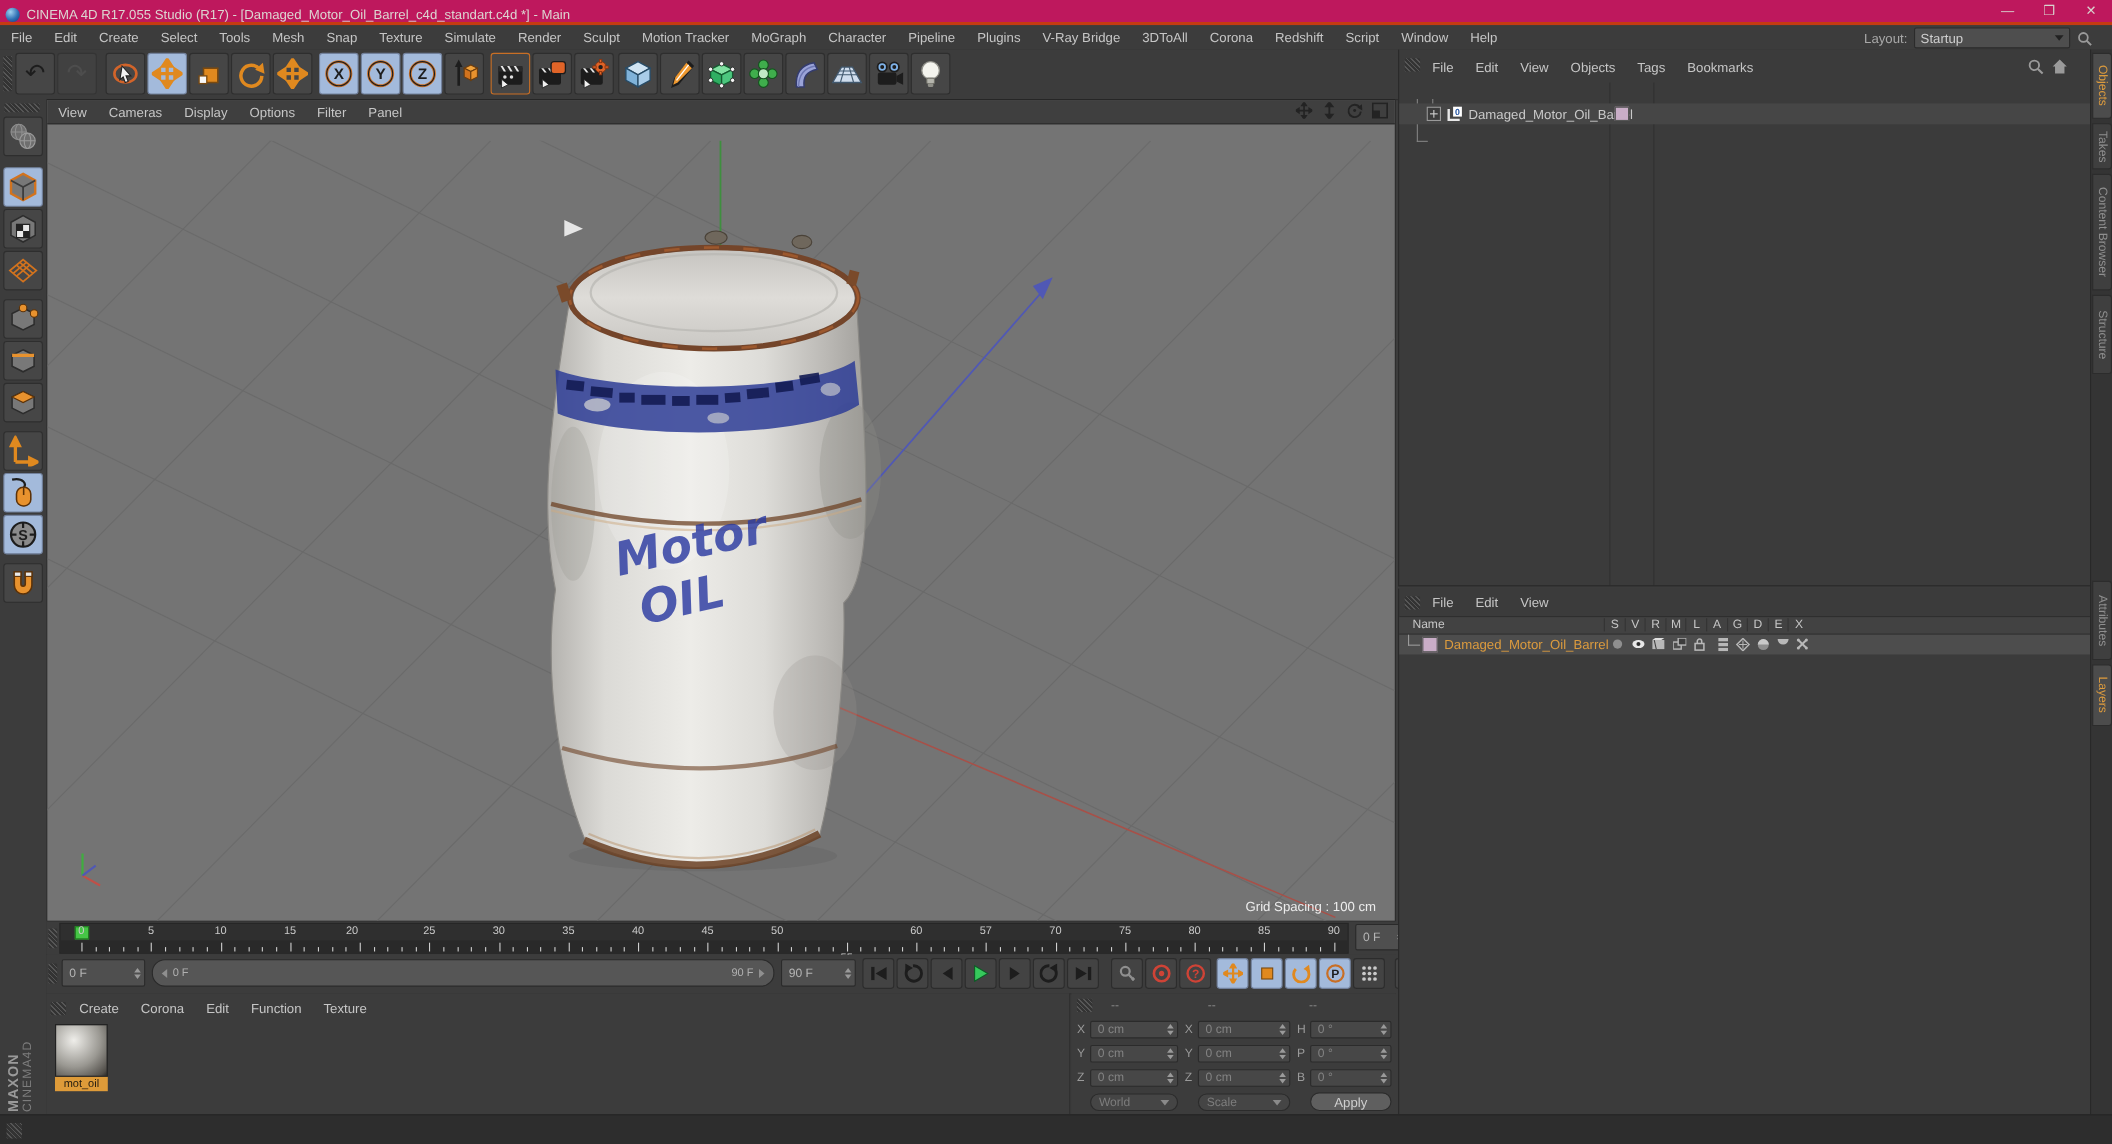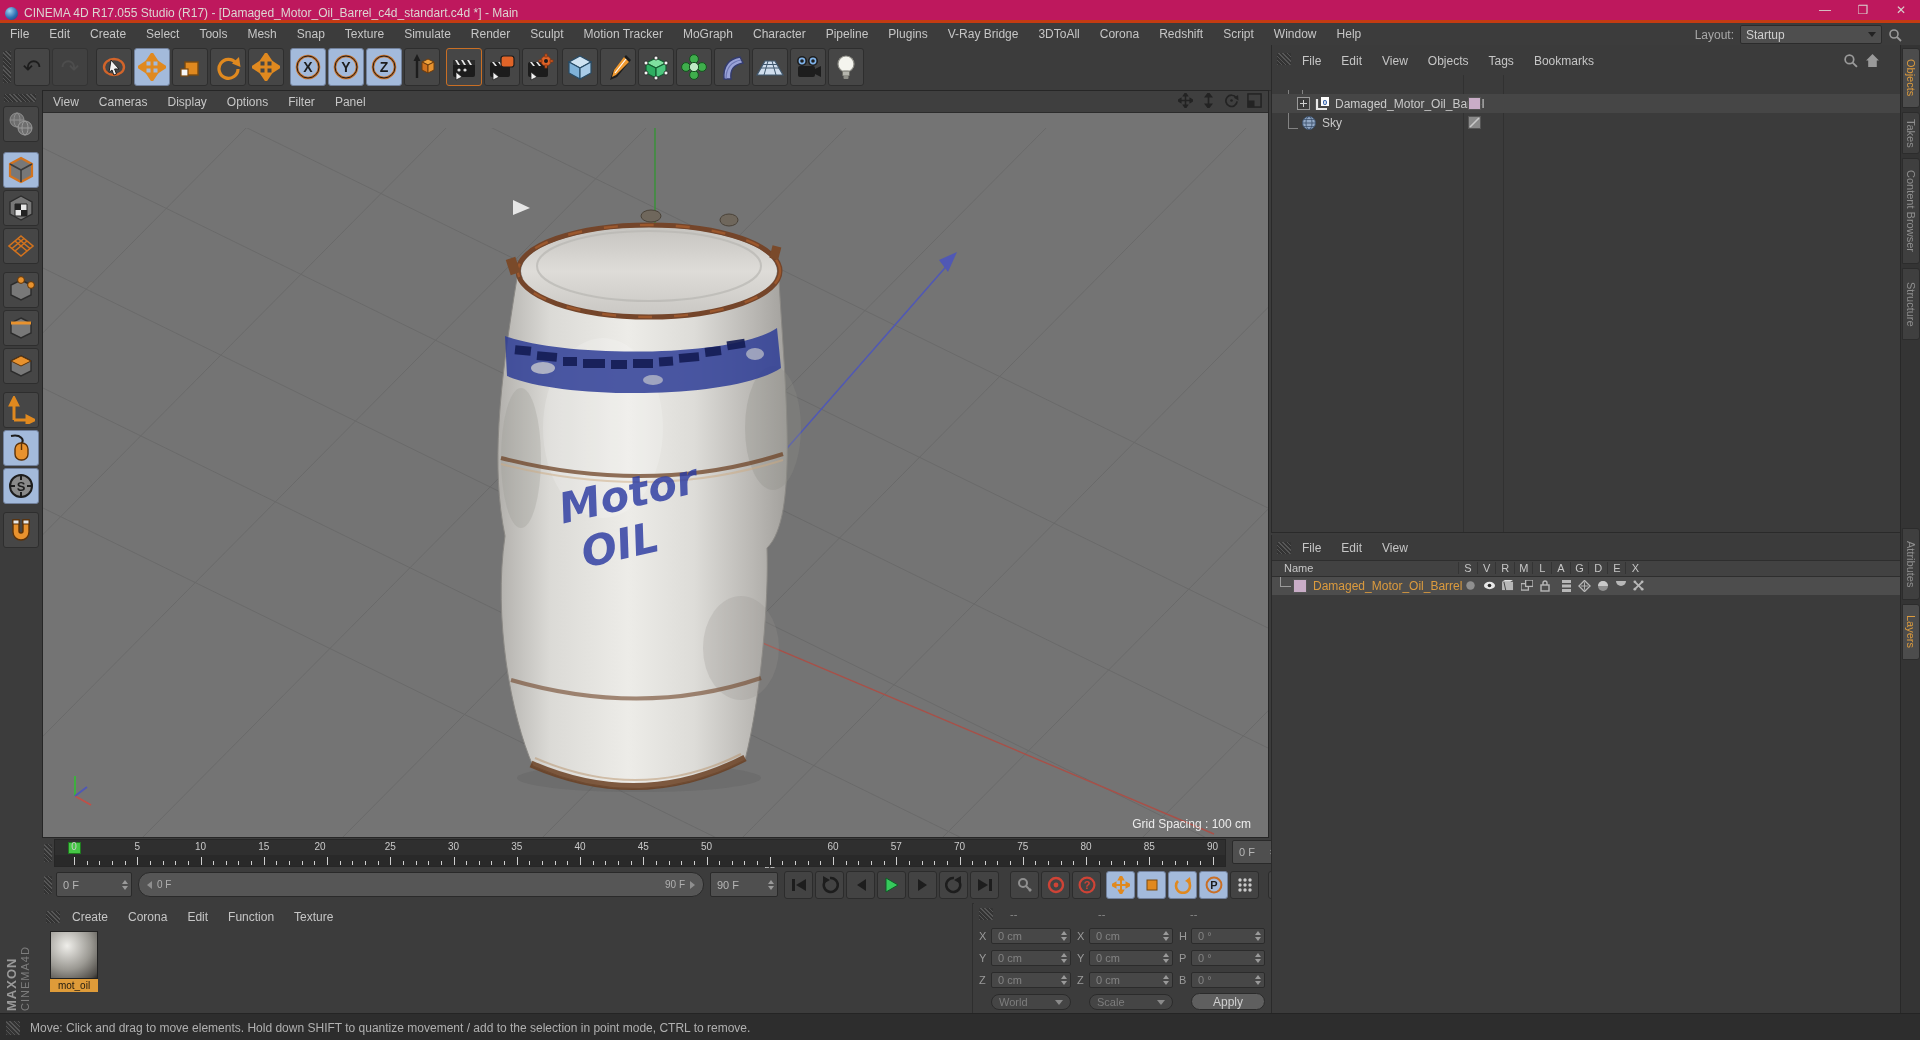--- a/index.html
+++ b/index.html
@@ -1005,35 +1005,20 @@
         <svg width="16" height="16" viewBox="0 0 16 16" style="margin-left:4px">
           <path d="M3,3 L3,13 L13,13" fill="none" stroke="#e8e8e8" stroke-width="2.2"></path>
           <rect x="7" y="1" width="8" height="9" fill="#fff"></rect>
           <text x="11" y="8.5" text-anchor="middle" font-size="8" font-weight="bold" fill="#1d4f9e">0</text>
           </svg>
         <span style="margin-left:5px">Damaged_Motor_Oil_Barrel</span>
         <span class="tagsq" style="left:196px;background:#c9adc7"></span>
         <span class="dots2" style="left:216px;top:3px"><span class="dot"></span><span class="dot"></span></span>
       </div>
 
-      <div class="orow" style="top:38px">
-        <svg width="16" height="16" viewBox="0 0 16 16" style="margin-left:29px">
-          <circle cx="8" cy="8" r="6.5" fill="#93a9c6" stroke="#3e536e"></circle>
-          <ellipse cx="8" cy="8" rx="3" ry="6.5" fill="none" stroke="#3e536e" stroke-width=".9"></ellipse>
-          <line x1="1.5" y1="8" x2="14.5" y2="8" stroke="#3e536e" stroke-width=".9"></line>
-          <line x1="2.5" y1="4.5" x2="13.5" y2="4.5" stroke="#3e536e" stroke-width=".8"></line>
-          <line x1="2.5" y1="11.5" x2="13.5" y2="11.5" stroke="#3e536e" stroke-width=".8"></line>
-          </svg>
-        <span style="margin-left:5px">Sky</span>
-        <span class="tagsq" style="left:196px;background:#8a8a8a">
-          <svg width="11" height="11" viewBox="0 0 11 11">
-              <line x1="1" y1="10" x2="10" y2="1" stroke="#c9c9c9" stroke-width="1.6"></line>
-            </svg></span>
-        <span class="dots2" style="left:216px;top:3px"><span class="dot red"></span><span class="dot"></span></span>
-      </div>
     </div>
   </div>
 
   <div class="abs lmpanel">
     <div class="abs grip" style="left:5px;top:7px;width:14px;height:12px"></div>
     <div class="pm-menu" style="top:2px;padding-left:20px">
         <span class="mi">File</span>
         <span class="mi">Edit</span>
         <span class="mi">View</span>
       </div>
@@ -1135,18 +1120,17 @@
     <div class="vtab on" style="top:3px;height:60px">Objects</div>
     <div class="vtab" style="top:67px;height:42px">Takes</div>
     <div class="vtab" style="top:113px;height:106px">Content Browser</div>
     <div class="vtab" style="top:223px;height:72px">Structure</div>
     <div class="vtab" style="top:483px;height:72px">Attributes</div>
     <div class="vtab on" style="top:559px;height:56px">Layers</div>
   </div>
 
   <div class="abs statusbar">
     <div class="grip" style="width:14px;height:14px;margin:0 10px 0 6px"></div>
-    <span style="color:#b0b0b0">Move: Click and drag to move elements. Hold down SHIFT to quantize movement / add to the selection in point mode, CTRL to remove.</span>
   </div>
 
   <div class="abs brand" style="left:4px;top:903px;height:108px;font-size:13px;font-weight:bold">MAXON</div>
   <div class="abs brand" style="left:19px;top:903px;height:108px;font-size:11px;color:#7d7d7d">CINEMA4D</div>
 </div>
 
 </body></html>

